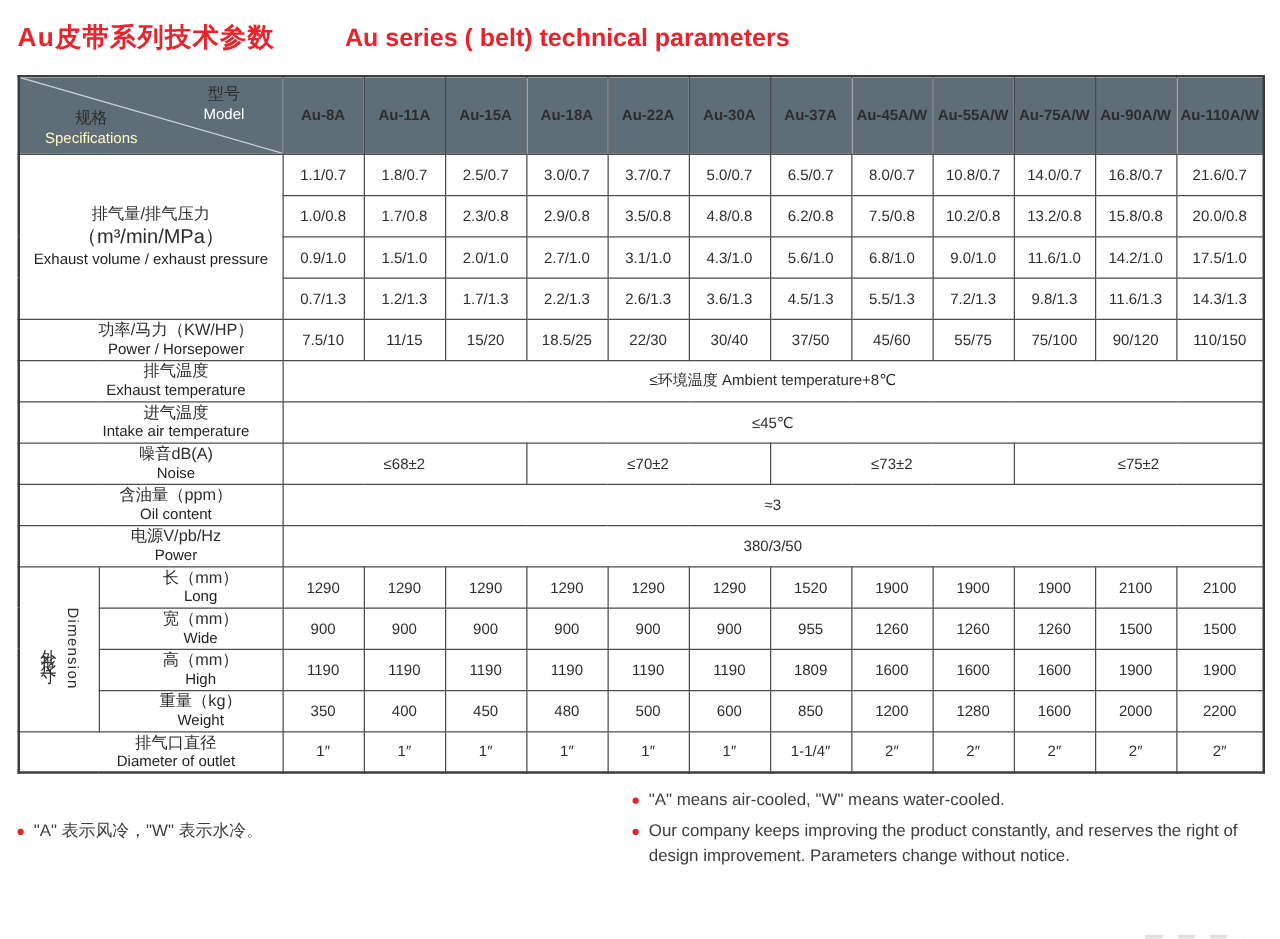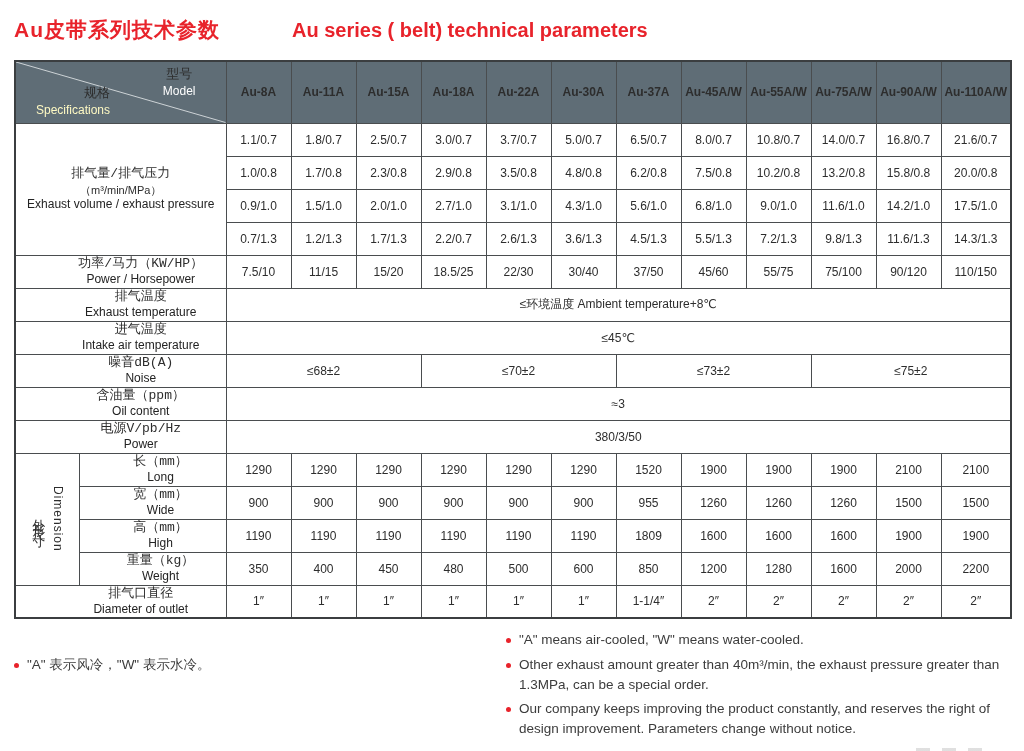--- a/index.html
+++ b/index.html
@@ -6,38 +6,38 @@
     --accent:#e8232b;
     --header-bg:#5f6d76;
     --header-text:#ffffff;
     --border-dark:#3b3e40;
     --header-divider:#9fa9ae;
     --ink:#2d2d2d;
   }
   *{margin:0;padding:0;box-sizing:border-box;}
   body{background:#ffffff;font-family:"Liberation Sans","DejaVu Sans",sans-serif;}
   .page{position:relative;width:1024px;height:751px;background:#fff;overflow:hidden;padding:16px 14px 0 14px;}
-  .titlebar{display:flex;align-items:baseline;gap:72px;margin-bottom:16px;}
+  .titlebar{display:flex;align-items:baseline;gap:56px;margin-bottom:16px;}
   .title-zh{font-size:21px;font-weight:bold;color:var(--accent);letter-spacing:1px;}
   .title-en{font-size:20px;font-weight:bold;color:var(--accent);}
   table.spec{border-collapse:collapse;table-layout:fixed;width:996px;border:2px solid var(--border-dark);}
   table.spec td{border:1px solid #4a4d4f;font-size:12px;color:var(--ink);text-align:center;vertical-align:middle;overflow:hidden;}
   tr.hrow{height:62px;}
   tr.drow{height:33px;}
   td.th-model{background:var(--header-bg);color:var(--header-text);font-weight:bold;font-size:12px;border-left:1px solid var(--header-divider);border-right:1px solid var(--header-divider);border-top:2px solid var(--border-dark);border-bottom:1px solid var(--border-dark);margin-top:36px;}
   td.corner{background:var(--header-bg);color:var(--header-text);position:relative;border-top:2px solid var(--border-dark);}
   .corner svg{position:absolute;left:0;top:0;width:100%;height:100%;}
   .corner line{stroke:#cdd3d6;stroke-width:1;vector-effect:non-scaling-stroke;}
   .corner .c-top{position:absolute;top:5px;right:30px;text-align:center;font-size:12.5px;line-height:1.3;}
-  .corner .c-bottom{position:absolute;bottom:5px;left:20px;text-align:right;font-size:12.5px;line-height:1.3;}
+  .corner .c-bottom{position:absolute;bottom:5px;left:20px;text-align:center;font-size:12.5px;line-height:1.3;}
   td.lbl{text-align:left;padding-left:40px;margin-left:11px;}
   td.lbl-center{text-align:center;padding:2px;}
-  .zh{display:block;font-size:13px;line-height:1.3;font-family:Liberation Mono, monospace;}
+  .zh{display:block;font-size:13px;line-height:1.3;}
   .en{display:block;font-size:12px;line-height:1.25;color:#232323;}
-  .unit{display:block;font-size:11px;line-height:1.3;}
+  .unit{display:block;font-size:16px;line-height:1.3;}
   td.dim-group{padding:0;}
   .dim-wrap{display:flex;justify-content:center;align-items:center;gap:4px;height:100%;}
   .zh-vert{writing-mode:vertical-rl;text-orientation:upright;font-size:13px;letter-spacing:5px;}
   .en-vert{writing-mode:vertical-rl;font-size:12px;letter-spacing:1px;}
   td.sub-lbl{text-align:left;padding-left:16px;}
   td.val{font-size:12px;}
   .notes{display:flex;margin-top:9px;width:996px;}
   .notes-left{width:492px;padding-top:27px;}
   .notes-right{flex:1;padding-top:2px;}
   .note{display:flex;gap:8px;line-height:1.5;margin-bottom:7px;color:#3c3c3c;}
@@ -149,21 +149,21 @@
           <td class="val">6.8/1.0</td>
           <td class="val">9.0/1.0</td>
           <td class="val">11.6/1.0</td>
           <td class="val">14.2/1.0</td>
           <td class="val">17.5/1.0</td>
         </tr>
     <tr class="drow">
           <td class="val">0.7/1.3</td>
           <td class="val">1.2/1.3</td>
           <td class="val">1.7/1.3</td>
-          <td class="val">2.2/0.7</td>
+          <td class="val">2.2/1.3</td>
           <td class="val">2.6/1.3</td>
           <td class="val">3.6/1.3</td>
           <td class="val">4.5/1.3</td>
           <td class="val">5.5/1.3</td>
           <td class="val">7.2/1.3</td>
           <td class="val">9.8/1.3</td>
           <td class="val">11.6/1.3</td>
           <td class="val">14.3/1.3</td>
         </tr>
 
@@ -336,23 +336,19 @@
         <span class="note-text">"A" 表示风冷，"W" 表示水冷。</span>
       </div>
     </div>
     <div class="notes-right">
       <div class="note">
         <span class="bullet"></span>
         <span class="note-text">"A" means air-cooled, "W" means water-cooled.</span>
       </div>
       <div class="note">
         <span class="bullet"></span>
-        <span class="note-text">Other exhaust amount greater than 40m³/min, the exhaust pressure greater than 1.3MPa, can be a special order.</span>
-      </div>
-      <div class="note">
-        <span class="bullet"></span>
         <span class="note-text">Our company keeps improving the product constantly, and reserves the right of design improvement. Parameters change without notice.</span>
       </div>
     </div>
   </div>
 
   <div class="page-num-remnant"></div>
 </div>
 
 </body></html>

